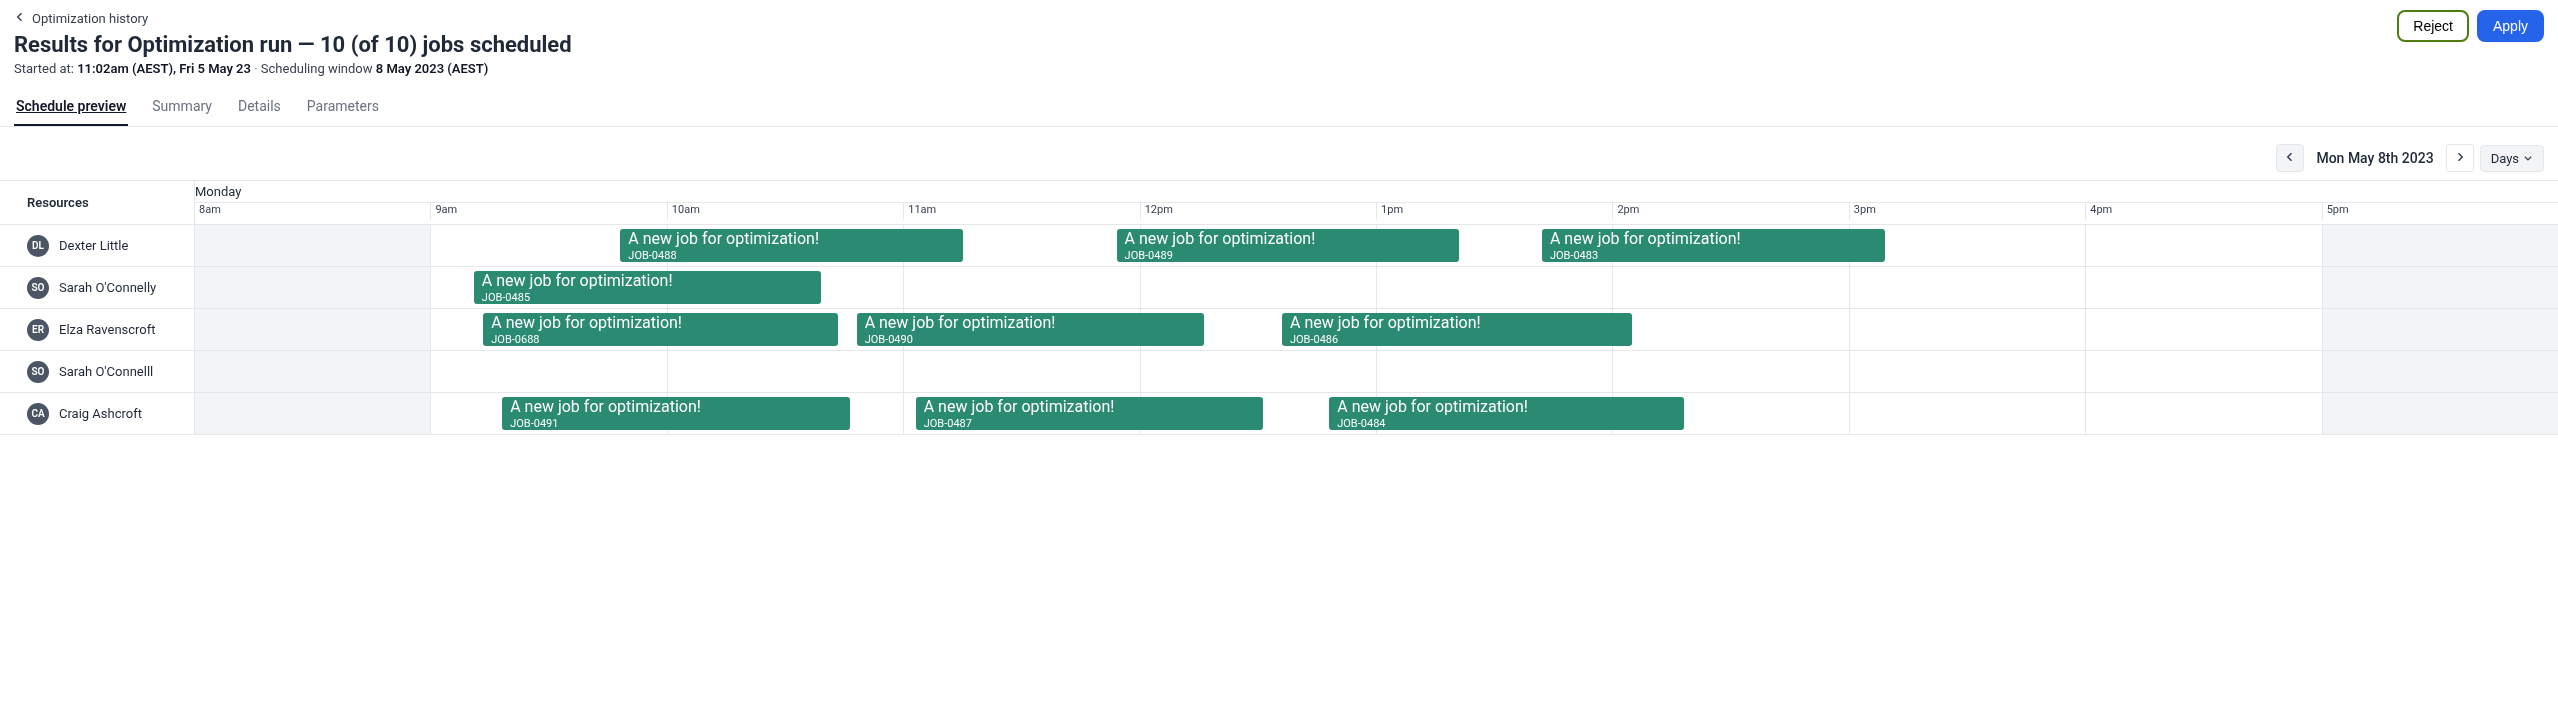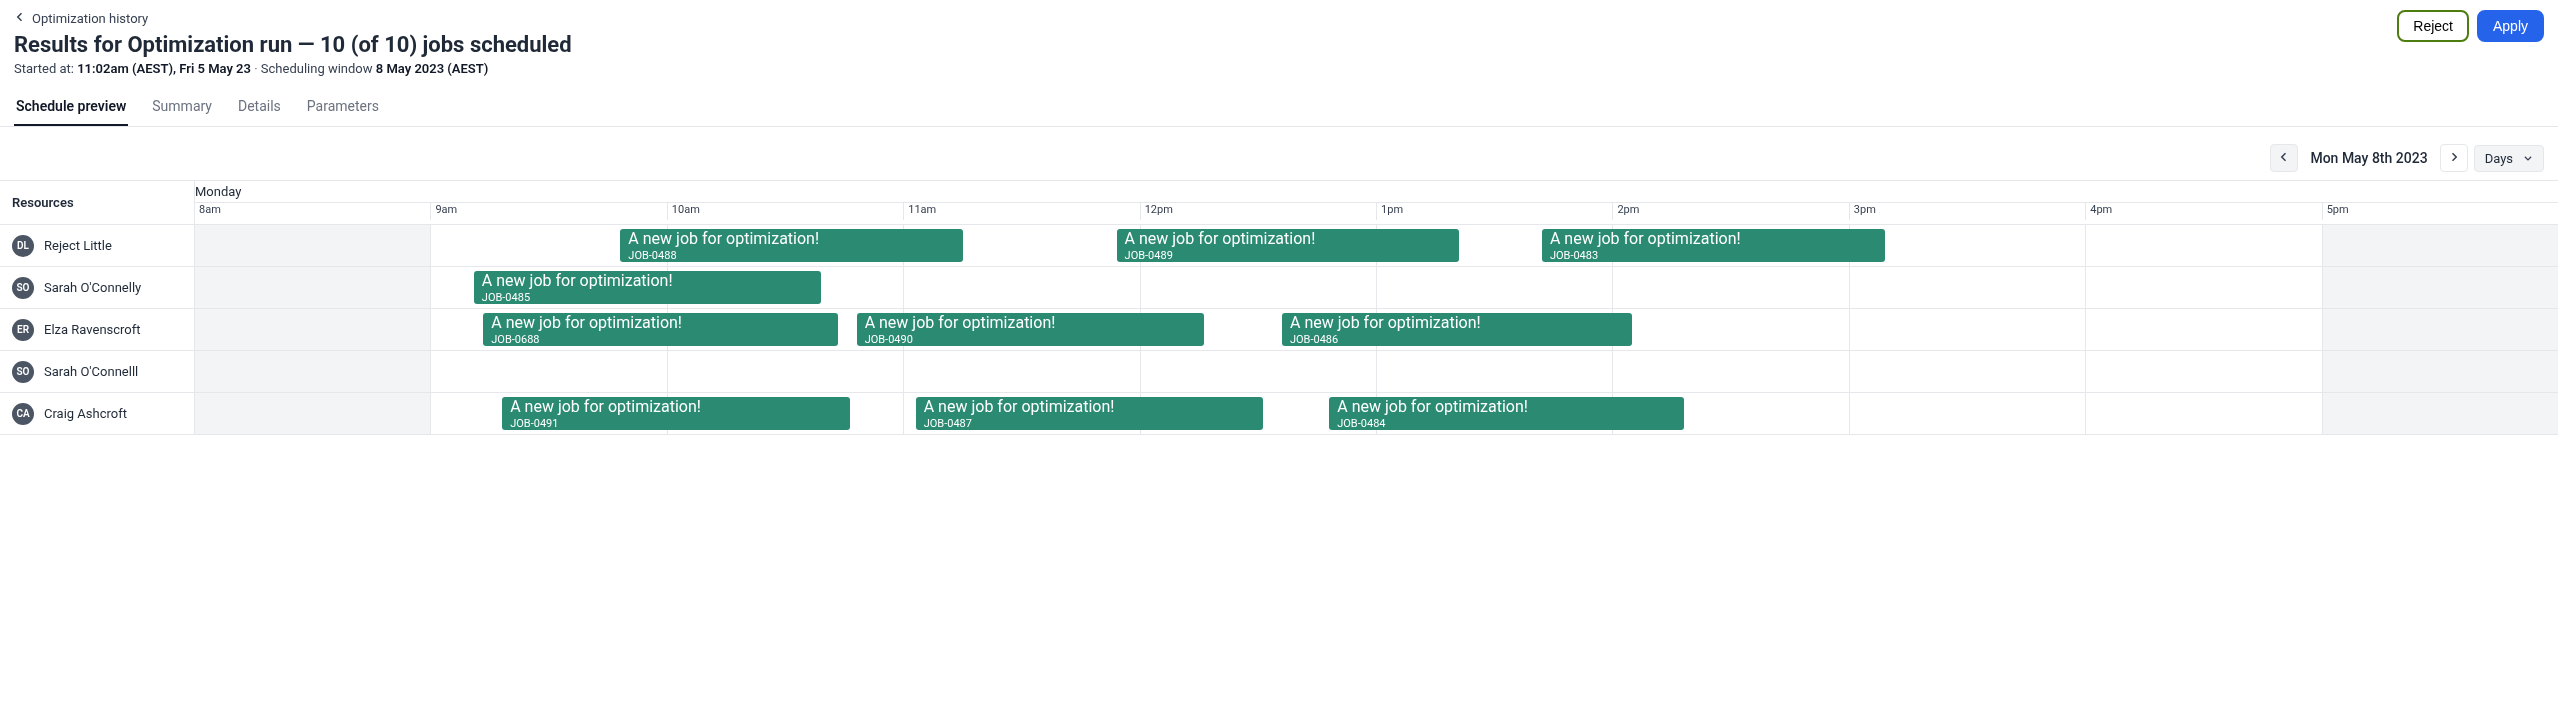--- a/index.html
+++ b/index.html
@@ -16,38 +16,38 @@
   .back-link svg { width: 12px; height: 12px; }
   .actions { display: flex; gap: 8px; }
   .btn { border: 2px solid #4d7c0f; background: #fff; padding: 6px 14px; border-radius: 8px; font-size: 14px; cursor: pointer; }
   .btn-primary { background: #2563eb; border-color: #2563eb; color: #fff; }
   h1 { font-size: 22px; font-weight: 700; margin: 6px 0 4px 0; }
   .meta { font-size: 13px; color: #374151; margin-bottom: 14px; }
   .meta .bold { font-weight: 600; color: #111827; }
   .meta .sep { color: #6b7280; }
   .tabs { display: flex; gap: 22px; border-bottom: 1px solid #e5e7eb; margin: 0 -14px; padding: 0 14px; }
   .tab { padding: 8px 2px 10px 2px; font-size: 14px; color: #6b7280; cursor: pointer; border-bottom: 2px solid transparent; }
-  .tab.active { color: #111827; font-weight: 600; border-bottom-color: #111827; }
+  .tab.active { color: #111827; font-weight: 600; border-bottom-color: #111827; text-decoration: underline; }
   .toolbar { display: flex; justify-content: flex-end; align-items: center; gap: 6px; padding: 8px 14px; }
   .nav-btn { width: 28px; height: 28px; display:flex; align-items:center; justify-content:center; border: 1px solid #e5e7eb; border-radius: 4px; background: #f3f4f6; cursor: pointer; }
   .nav-btn.plain { background: #fff; }
   .nav-btn svg { width: 12px; height: 12px; }
   .date-label { font-size: 14px; font-weight: 500; margin: 0 6px; }
-  .days-btn { display:flex; align-items:center; gap:10px; background: #f3f4f6; border: 1px solid #e5e7eb; border-radius: 4px; padding: 5px 10px; cursor: pointer; font-size: 13px; }
+  .days-btn { display:flex; align-items:center; gap:4px; background: #f3f4f6; border: 1px solid #e5e7eb; border-radius: 4px; padding: 5px 10px; cursor: pointer; font-size: 13px; }
   .days-btn svg { width: 10px; height: 10px; }
 
   
   .schedule { border-top: 1px solid #e5e7eb; }
   .schedule-row { display: flex; min-height: 42px; }
   .resource-col {
     flex: 0 0 195px;
     border-right: 1px solid #e5e7eb;
     border-bottom: 1px solid #e5e7eb;
     display: flex; align-items: center; gap: 10px;
-    padding: 0 12px;
+    padding: 0 27px;
     font-size: 13px;
   }
   .resource-col.header { font-weight: 600; }
   .avatar {
     width: 22px; height: 22px; border-radius: 50%;
     background: #4b5563; color: #fff; font-size: 10px; font-weight: 600;
     display: flex; align-items: center; justify-content: center;
     flex-shrink: 0;
   }
   .timeline {
@@ -155,21 +155,21 @@
           <div class="hour-cell">3pm</div>
           <div class="hour-cell">4pm</div>
           <div class="hour-cell">5pm</div>
         </div>
     </div>
   </div>
 
 <div class="schedule-row">
       <div class="resource-col">
         <div class="avatar">DL</div>
-        <span>Reject Little</span>
+        <span>Dexter Little</span>
       </div>
       <div class="timeline">
         <div class="off-hours-left" style="width: 10%;"></div>
         <div class="off-hours-right" style="width: 10%;"></div>
         <div class="grid-lines">
           <div></div>
           <div></div>
           <div></div>
           <div></div>
           <div></div>

